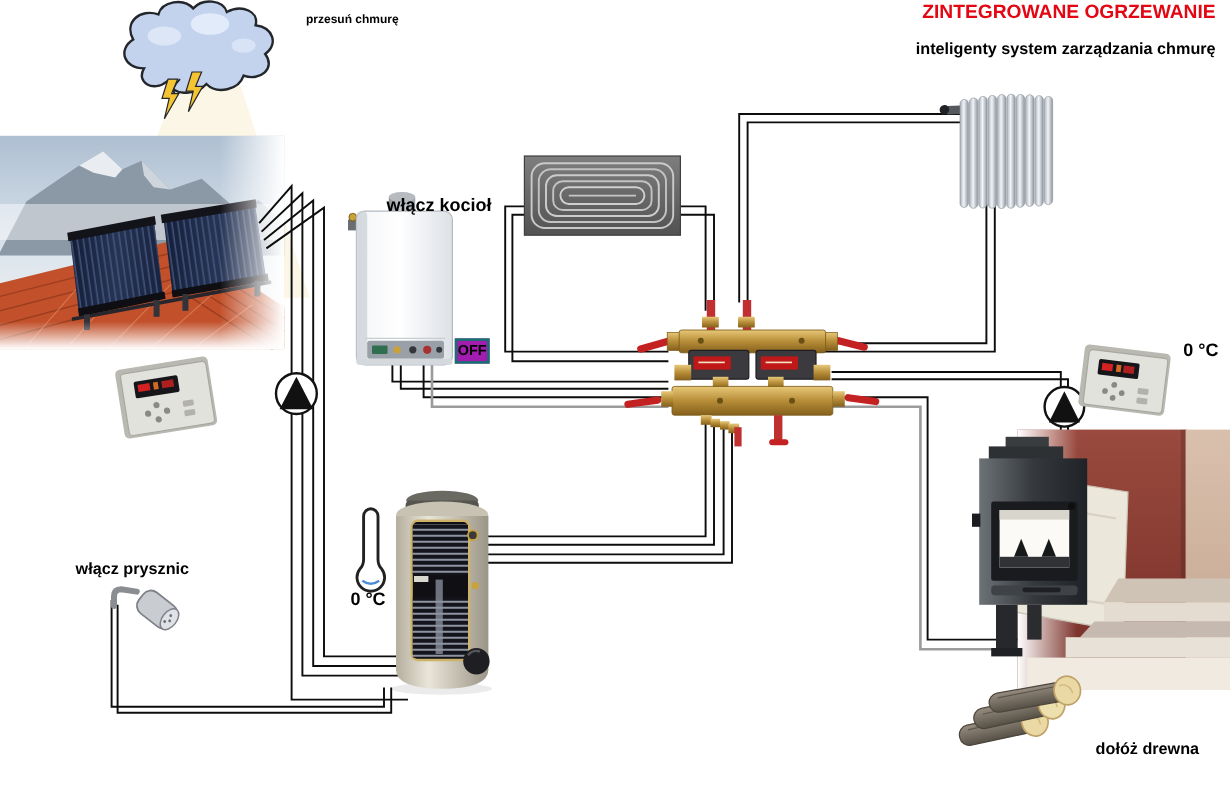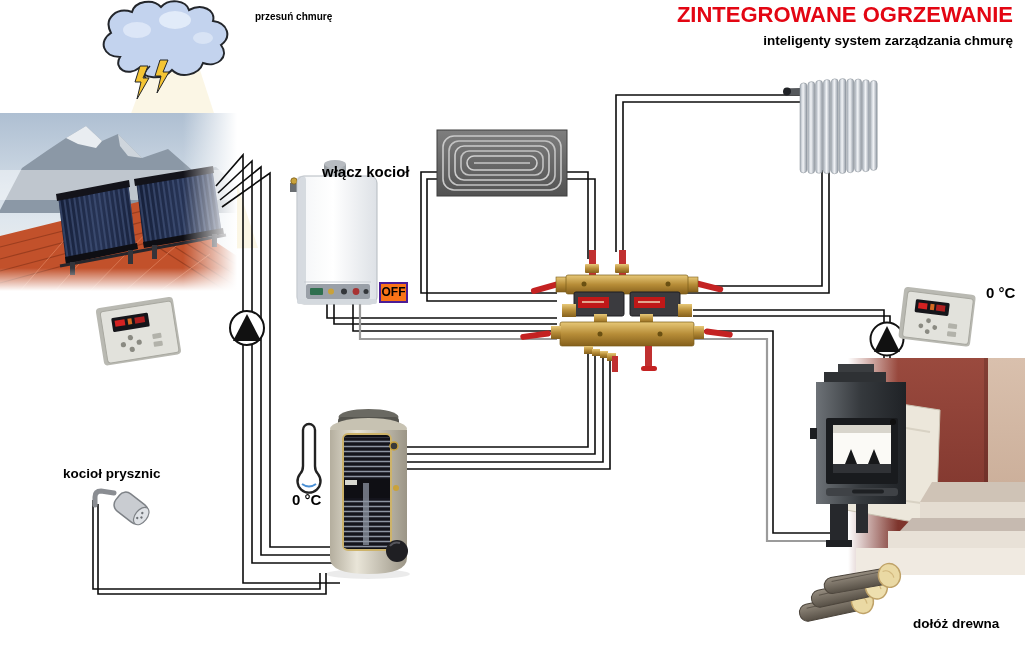--- a/index.html
+++ b/index.html
@@ -1,29 +1,29 @@
 <!DOCTYPE html>
 <html><head>
 <meta charset="utf-8">
 <style>
   html,body{margin:0;padding:0;background:#fff;}
   .stage{position:relative;width:1025px;height:654px;background:#fff;overflow:hidden;
          font-family:"Liberation Sans",sans-serif;}
   .stage svg{position:absolute;left:0;top:0;}
   .lbl{position:absolute;font-weight:bold;color:#000;white-space:nowrap;}
-  .lbl-title{font-size:22px;letter-spacing:0px;font-weight:bold;text-align:right;right:12px;top:2px;margin-left:24px;}
+  .lbl-title{font-size:16px;letter-spacing:0px;font-weight:bold;text-align:right;right:12px;top:2px;margin-left:24px;}
   .lbl-sub{font-size:13.5px;text-align:right;right:12px;top:33px;}
   .lbl-cloud{left:255px;top:11px;font-size:10px;}
   .lbl-boiler{left:322px;top:163px;font-size:15px;text-align:right;}
   .lbl-shower{left:63px;top:466px;font-size:13.5px;}
   .lbl-tanktemp{left:292px;top:491px;font-size:15px;}
   .lbl-firetemp{left:986px;top:284px;font-size:15px;}
   .lbl-wood{left:913px;top:616px;font-size:13.5px;}
   .off-btn{position:absolute;left:379px;top:282px;width:29px;height:21px;
-           background:#f97316;border:2px solid #4c1d95;font-family:"Liberation Sans",sans-serif;
+           background:#a21caf;border:2px solid #0f766e;font-family:"Liberation Sans",sans-serif;
            font-weight:bold;font-size:12px;padding:0;line-height:17px;text-align:center;cursor:pointer;}
   .pipe{fill:none;stroke:#0c0c0c;stroke-width:1.6;}
   .pipe-gray{fill:none;stroke:#9b9b9b;stroke-width:2.2;}
 </style>
 </head>
 <body>
 
 <div class="stage">
 
 <svg width="1025" height="654" viewBox="0 0 1025 654">
@@ -423,18 +423,18 @@
     <rect x="44" y="27" width="9" height="5" rx="1" fill="#b2b2aa"></rect>
     <rect x="44" y="35" width="9" height="5" rx="1" fill="#b2b2aa"></rect>
   </g>
 </svg>
 
 <div class="lbl lbl-title" style="color:#e30613;">ZINTEGROWANE OGRZEWANIE</div>
 <div class="lbl lbl-sub">inteligenty system zarządzania chmurę</div>
 <div class="lbl lbl-cloud">przesuń chmurę</div>
 <div class="lbl lbl-boiler">włącz kocioł</div>
 <button class="off-btn">OFF</button>
-<div class="lbl lbl-shower">kocioł prysznic</div>
+<div class="lbl lbl-shower">włącz prysznic</div>
 <div class="lbl lbl-tanktemp">0 °C</div>
 <div class="lbl lbl-firetemp">0 °C</div>
 <div class="lbl lbl-wood">dołóż drewna</div>
 
 </div>
 
 </body></html>

